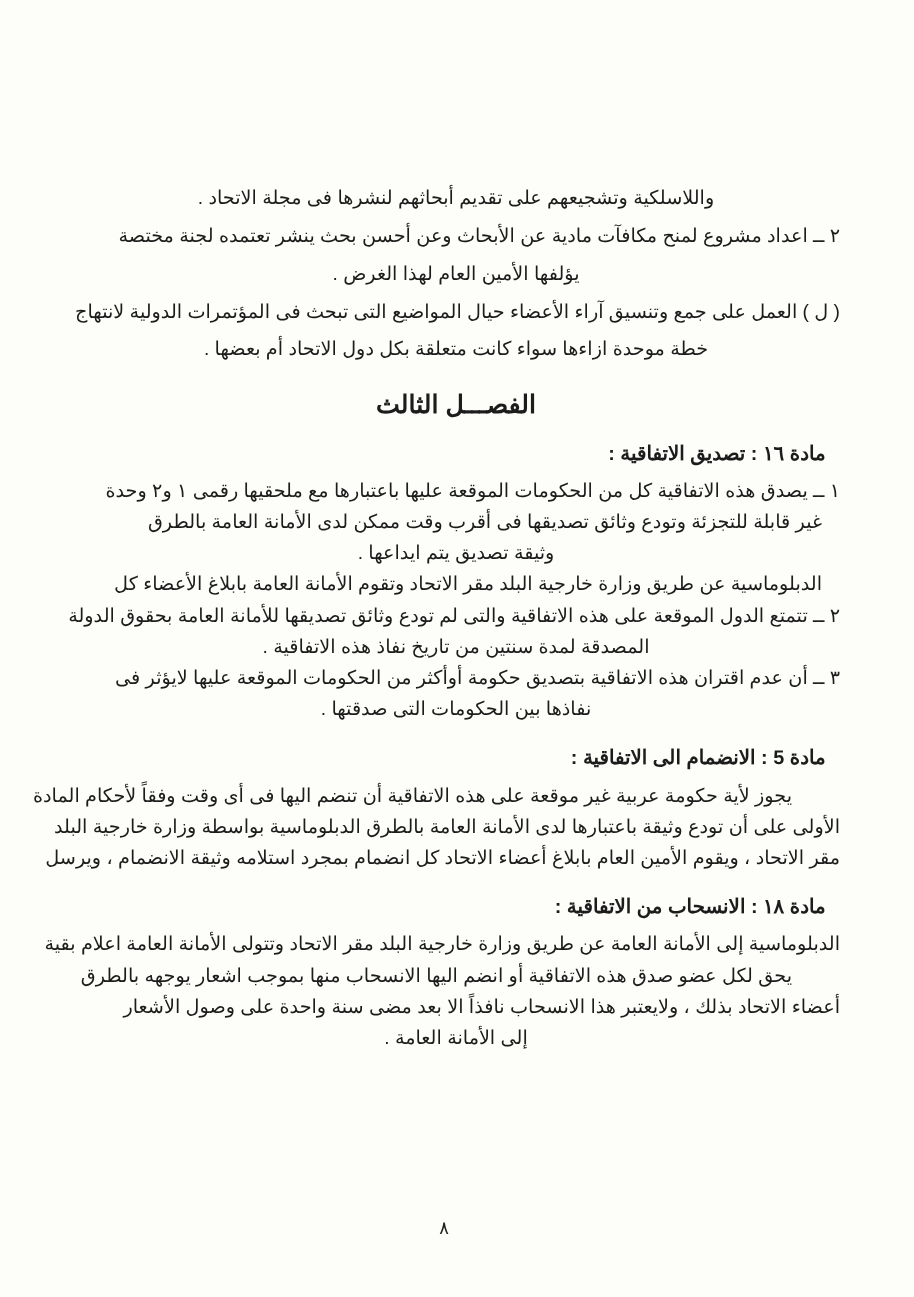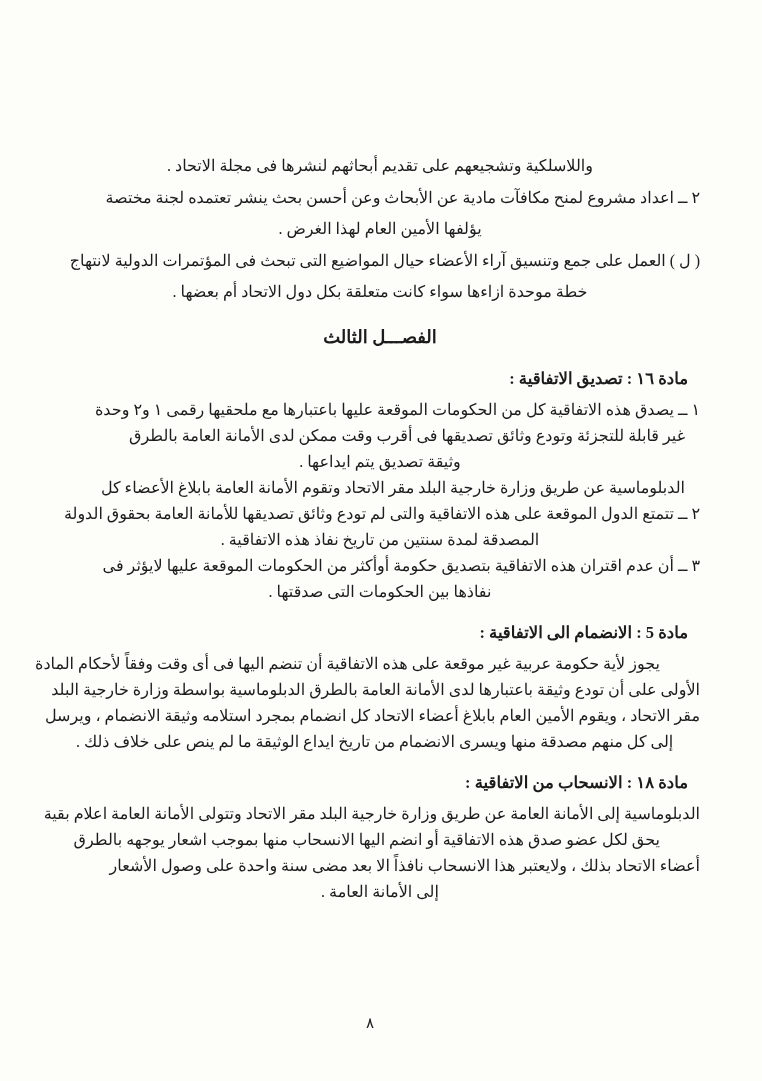--- a/index.html
+++ b/index.html
@@ -6,21 +6,21 @@
     margin: 0;
     padding: 0;
     background: #ffffff;
   }
   .page {
     position: relative;
     width: 762px;
     height: 1081px;
     background: #fdfdfa;
     overflow: hidden;
-    font-family: Liberation Serif, serif;
+    font-family: Liberation Sans, sans-serif;
     color: #1c1c1c;
     direction: rtl;
   }
   .content {
     position: absolute;
     top: 150px;
     right: 62px;
     width: 640px;
   }
   .line {
@@ -30,21 +30,21 @@
     line-height: 31.5px;
   }
   .center { text-align: center; }
   .left   { text-align: left; padding-left: 16px; }
   .hang   { padding-right: 15px; }
   .indent { padding-right: 40px; }
 
   .chapter-heading {
     margin: 16px 0 0 0;
     text-align: center;
-    font-size: 18px;
+    font-size: 21px;
     font-weight: bold;
     line-height: 27px;
   }
   .art-heading {
     margin: 14px 12px 0 0;
     text-align: right;
     font-size: 16.5px;
     font-weight: bold;
     line-height: 27px;
   }
@@ -90,21 +90,20 @@
         <div class="line center">نفاذها بين الحكومات التى صدقتها .</div>
       </div>
     </section>
 
     <section>
       <h3 class="art-heading">مادة 5 : الانضمام الى الاتفاقية :</h3>
       <div class="art-body">
         <div class="line indent">يجوز لأية حكومة عربية غير موقعة على هذه الاتفاقية أن تنضم اليها فى أى وقت وفقاً لأحكام المادة</div>
         <div class="line">الأولى على أن تودع وثيقة باعتبارها لدى الأمانة العامة بالطرق الدبلوماسية بواسطة وزارة خارجية البلد</div>
         <div class="line">مقر الاتحاد ، ويقوم الأمين العام بابلاغ أعضاء الاتحاد كل انضمام بمجرد استلامه وثيقة الانضمام ، ويرسل</div>
-        <div class="line left">إلى كل منهم مصدقة منها ويسرى الانضمام من تاريخ ايداع الوثيقة ما لم ينص على خلاف ذلك .</div>
       </div>
     </section>
 
     <section>
       <h3 class="art-heading">مادة ١٨ : الانسحاب من الاتفاقية :</h3>
       <div class="art-body">
         <div class="line">الدبلوماسية إلى الأمانة العامة عن طريق وزارة خارجية البلد مقر الاتحاد وتتولى الأمانة العامة اعلام بقية</div>
         <div class="line indent">يحق لكل عضو صدق هذه الاتفاقية أو انضم اليها الانسحاب منها بموجب اشعار يوجهه بالطرق</div>
         <div class="line">أعضاء الاتحاد بذلك ، ولايعتبر هذا الانسحاب نافذاً الا بعد مضى سنة واحدة على وصول الأشعار</div>
         <div class="line center">إلى الأمانة العامة .</div>

